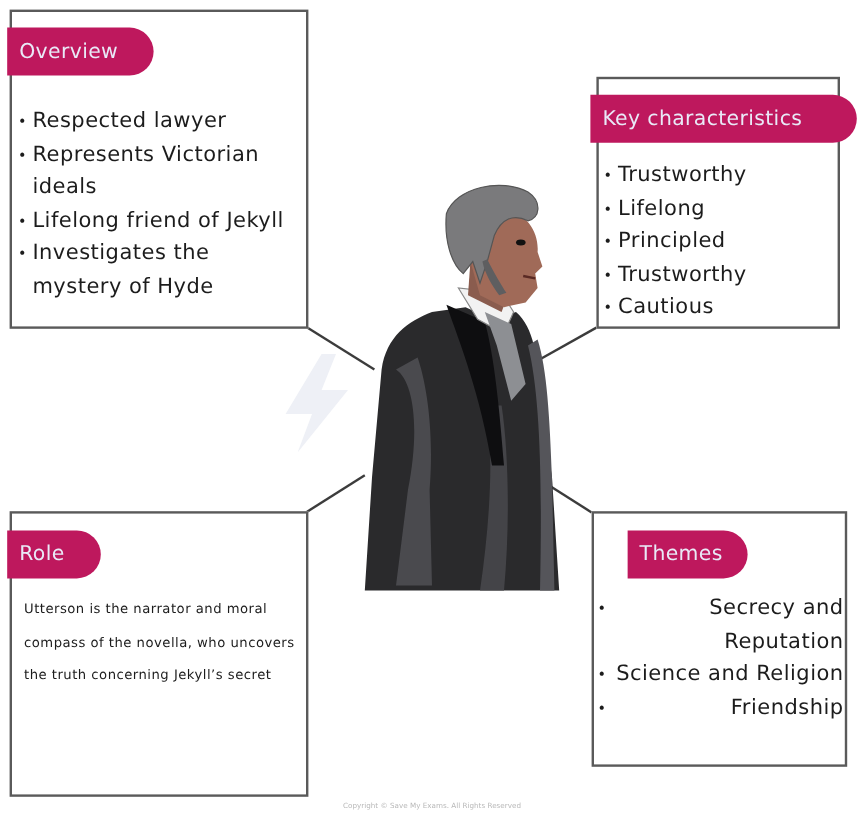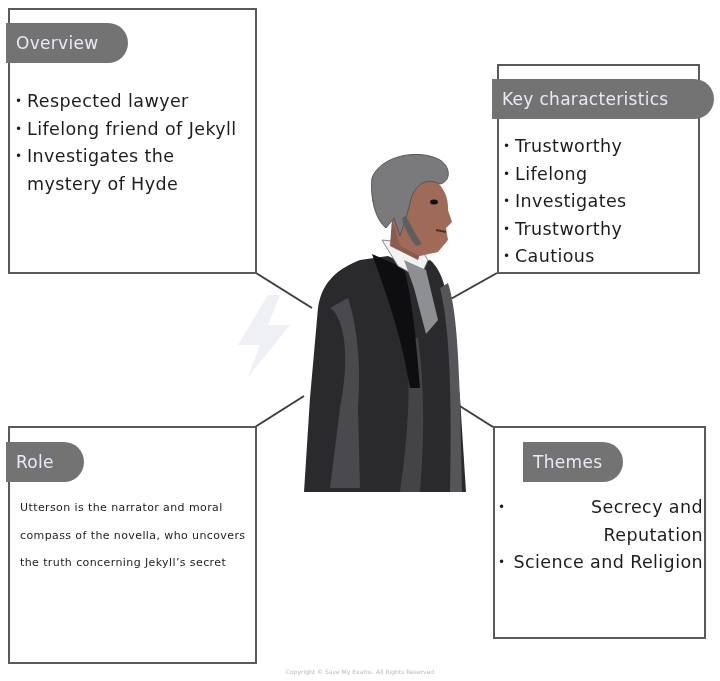--- a/index.html
+++ b/index.html
@@ -1,19 +1,19 @@
 <!DOCTYPE html>
 <html><head>
 <meta charset="utf-8">
 <style>
   html, body { margin: 0; padding: 0; background: #ffffff; }
   body { width: 720px; height: 681px; position: relative; overflow: hidden;
          font-family: "DejaVu Sans", sans-serif; color: #1c1c1c; }
   .box { position: absolute; background: #fff; border: 2px solid #5a5a5a; box-sizing: border-box; }
-  .tag { position: absolute; background: #737373; color: #e9e9f7; font-size: 17px;
+  .tag { position: absolute; background: #be185d; color: #e9e9f7; font-size: 17px;
          height: 40px; line-height: 40px; padding: 0 16px 0 10px; box-sizing: border-box;
          border-radius: 0 20px 20px 0; white-space: nowrap; letter-spacing: 0.3px; }
   .list { position: absolute; margin: 0; padding: 0; list-style: none; font-size: 17.5px;
           line-height: 27.5px; letter-spacing: 0.4px; }
   .list li { position: relative; padding-left: 12px; }
   .list li::before { content: "•"; position: absolute; left: 0; top: 0; font-size: 12px; }
   .para { position: absolute; margin: 0; font-size: 11px; line-height: 27.5px; letter-spacing: 0.4px; }
   svg.lines { position: absolute; left: 0; top: 0; }
   .credit { position: absolute; left: 0; width: 720px; top: 668px; text-align: center;
             font-size: 6px; color: #b8b8b8; }
@@ -31,43 +31,45 @@
 
 <svg style="position:absolute;left:220px;top:285px" width="290" height="100">
   <polygon points="48,10 18,60 40,60 28,92 70,40 48,40 60,10" fill="#eef0f6"></polygon>
   <text x="150" y="70" font-family="DejaVu Sans, sans-serif" font-size="56" fill="#eef0f6">My</text>
 </svg>
 
 <div class="box" style="left:8px;top:8px;width:249px;height:266px;"></div>
 <div class="tag" style="left:6px;top:23px;width:122px;">Overview</div>
 <ul class="list" style="left:15px;top:88px;width:238px;">
   <li>Respected lawyer</li>
+  <li>Represents Victorian ideals</li>
   <li>Lifelong friend of Jekyll</li>
   <li>Investigates the mystery of Hyde</li>
 </ul>
 
 <div class="box" style="left:497px;top:64px;width:203px;height:210px;"></div>
 <div class="tag" style="left:492px;top:79px;width:222px;">Key characteristics</div>
 <ul class="list" style="left:503px;top:133px;width:195px;">
   <li>Trustworthy</li>
   <li>Lifelong</li>
-  <li>Investigates</li>
+  <li>Principled</li>
   <li>Trustworthy</li>
   <li>Cautious</li>
 </ul>
 
 <div class="box" style="left:8px;top:426px;width:249px;height:238px;"></div>
 <div class="tag" style="left:6px;top:442px;width:78px;">Role</div>
 <p class="para" style="left:20px;top:494px;width:232px;">Utterson is the narrator and moral compass of the novella, who uncovers the truth concerning Jekyll’s secret</p>
 
 <div class="box" style="left:493px;top:426px;width:213px;height:213px;"></div>
 <div class="tag" style="left:488px;top:442px;width:100px;margin-left:35px;">Themes</div>
 <ul class="list" style="left:498px;top:494px;width:205px;text-align:right;">
   <li>Secrecy and Reputation</li>
   <li>Science and Religion</li>
+  <li>Friendship</li>
 </ul>
 
 <svg class="figure" viewBox="0 0 180 346">
 
   <path d="M60,112 C40,120 22,132 18,160 L10,250 L4,344 L166,344 L160,250 L150,180 C148,150 145,125 130,112 L110,118 L88,108 Z" fill="#2a2a2c"></path>
 
   <path d="M30,160 C45,170 50,210 40,260 L30,340 L60,340 L58,260 C62,210 55,170 48,150 Z" fill="#4a4a4e"></path>
   <path d="M105,190 C112,230 108,290 100,344 L120,344 C125,290 124,230 118,190 Z" fill="#444448"></path>
   <path d="M140,140 C150,180 152,250 150,344 L162,344 L160,250 C158,200 156,160 148,135 Z" fill="#55555a"></path>
 

